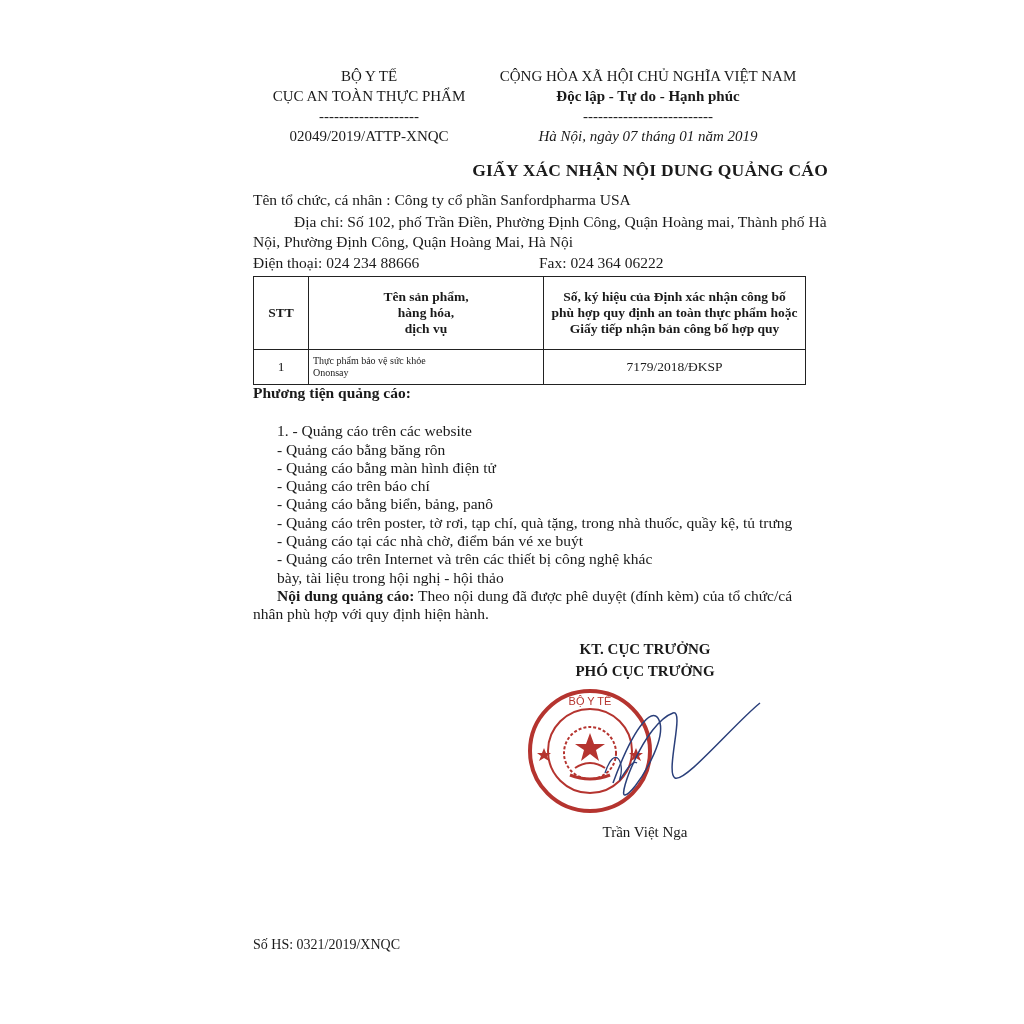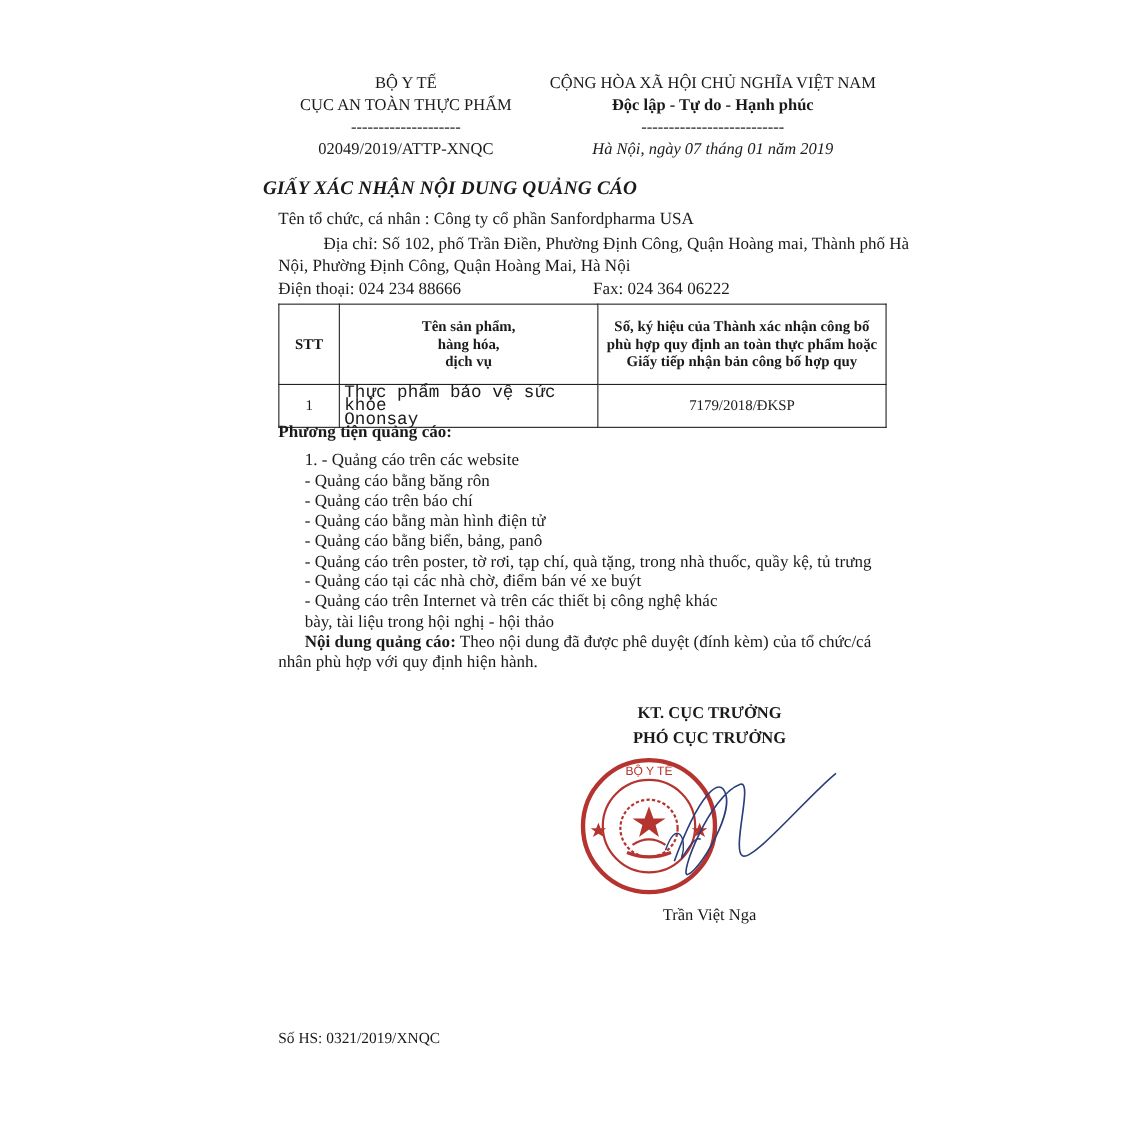--- a/index.html
+++ b/index.html
@@ -3,27 +3,27 @@
 <meta charset="utf-8">
 <style>
   html, body { margin: 0; padding: 0; background: #ffffff; }
   body { width: 1024px; height: 1024px; position: relative; overflow: hidden;
          font-family: "Liberation Serif", "DejaVu Serif", serif; color: #1a1a1a; }
   .abs { position: absolute; }
   .hdr-left { left: 250px; top: 66px; width: 238px; text-align: center; font-size: 15px; line-height: 20px; }
   .hdr-right { left: 478px; top: 66px; width: 340px; text-align: center; font-size: 15px; line-height: 20px; }
   .bold { font-weight: bold; }
   .ital { font-style: italic; }
-  .title { left: 239px; top: 160px; width: 560px; text-align: left; font-size: 17.5px; font-weight: bold; letter-spacing: 0.2px; font-style: italic; }
+  .title { left: 268px; top: 160px; width: 560px; text-align: right; font-size: 17.5px; font-weight: bold; letter-spacing: 0.2px; }
   .info { left: 253px; width: 560px; font-size: 15.5px; line-height: 20px; }
   table.prod { position: absolute; left: 253px; top: 276px; width: 553px; border-collapse: collapse; font-size: 13.5px; }
   table.prod td, table.prod th { border: 1.5px solid #222; text-align: center; vertical-align: middle; line-height: 16px; }
   table.prod th { font-weight: bold; height: 70px; }
   table.prod td { height: 32px; }
-  table.prod td.name { text-align: left; font-size: 16px; line-height: 12px; padding-left: 4px; font-family: Liberation Mono, monospace; }
+  table.prod td.name { text-align: left; font-size: 10px; line-height: 12px; padding-left: 4px; }
   .list { left: 253px; top: 384px; width: 560px; font-size: 15.5px; line-height: 18.3px; }
   .list .ind { padding-left: 24px; }
   .sig { left: 520px; top: 638px; width: 250px; text-align: center; font-size: 15px; font-weight: bold; line-height: 22px; }
   .signer { left: 520px; top: 824px; width: 250px; text-align: center; font-size: 15px; }
   .footer { left: 253px; top: 937px; font-size: 14px; }
 </style>
 </head>
 <body>
 
 <div class="abs hdr-left">
@@ -51,42 +51,42 @@
 <table class="prod">
   <tbody>
       <tr>
     <th style="width:52px;"><span>STT</span></th>
     <th style="width:232px;">
       <div>Tên sản phẩm,</div>
       <div>hàng hóa,</div>
       <div>dịch vụ</div>
     </th>
     <th>
-      <div>Số, ký hiệu của Thành xác nhận công bố</div>
+      <div>Số, ký hiệu của Định xác nhận công bố</div>
       <div>phù hợp quy định an toàn thực phẩm hoặc</div>
       <div>Giấy tiếp nhận bản công bố hợp quy</div>
     </th>
   </tr>
   <tr>
     <td>1</td>
     <td class="name">
       <div>Thực phẩm bảo vệ sức khỏe</div>
       <div>Ononsay</div>
     </td>
     <td>7179/2018/ĐKSP</td>
   </tr>
 </tbody>
   </table>
 
 <div class="abs list">
-  <div class="bold" style="margin-bottom:8px;">Phương tiện quảng cáo:</div>
+  <div class="bold" style="margin-bottom:20px;">Phương tiện quảng cáo:</div>
   <div class="ind">1. - Quảng cáo trên các website</div>
   <div class="ind">- Quảng cáo bằng băng rôn</div>
+  <div class="ind">- Quảng cáo bằng màn hình điện tử</div>
   <div class="ind">- Quảng cáo trên báo chí</div>
-  <div class="ind">- Quảng cáo bằng màn hình điện tử</div>
   <div class="ind">- Quảng cáo bằng biển, bảng, panô</div>
   <div class="ind">- Quảng cáo trên poster, tờ rơi, tạp chí, quà tặng, trong nhà thuốc, quầy kệ, tủ trưng</div>
   <div class="ind">- Quảng cáo tại các nhà chờ, điểm bán vé xe buýt</div>
   <div class="ind">- Quảng cáo trên Internet và trên các thiết bị công nghệ khác</div>
   <div class="ind">bày, tài liệu trong hội nghị - hội thảo</div>
   <div class="ind"><span class="bold">Nội dung quảng cáo:</span><span> Theo nội dung đã được phê duyệt (đính kèm) của tổ chức/cá</span></div>
   <div>nhân phù hợp với quy định hiện hành.</div>
 </div>
 
 <div class="abs sig">

